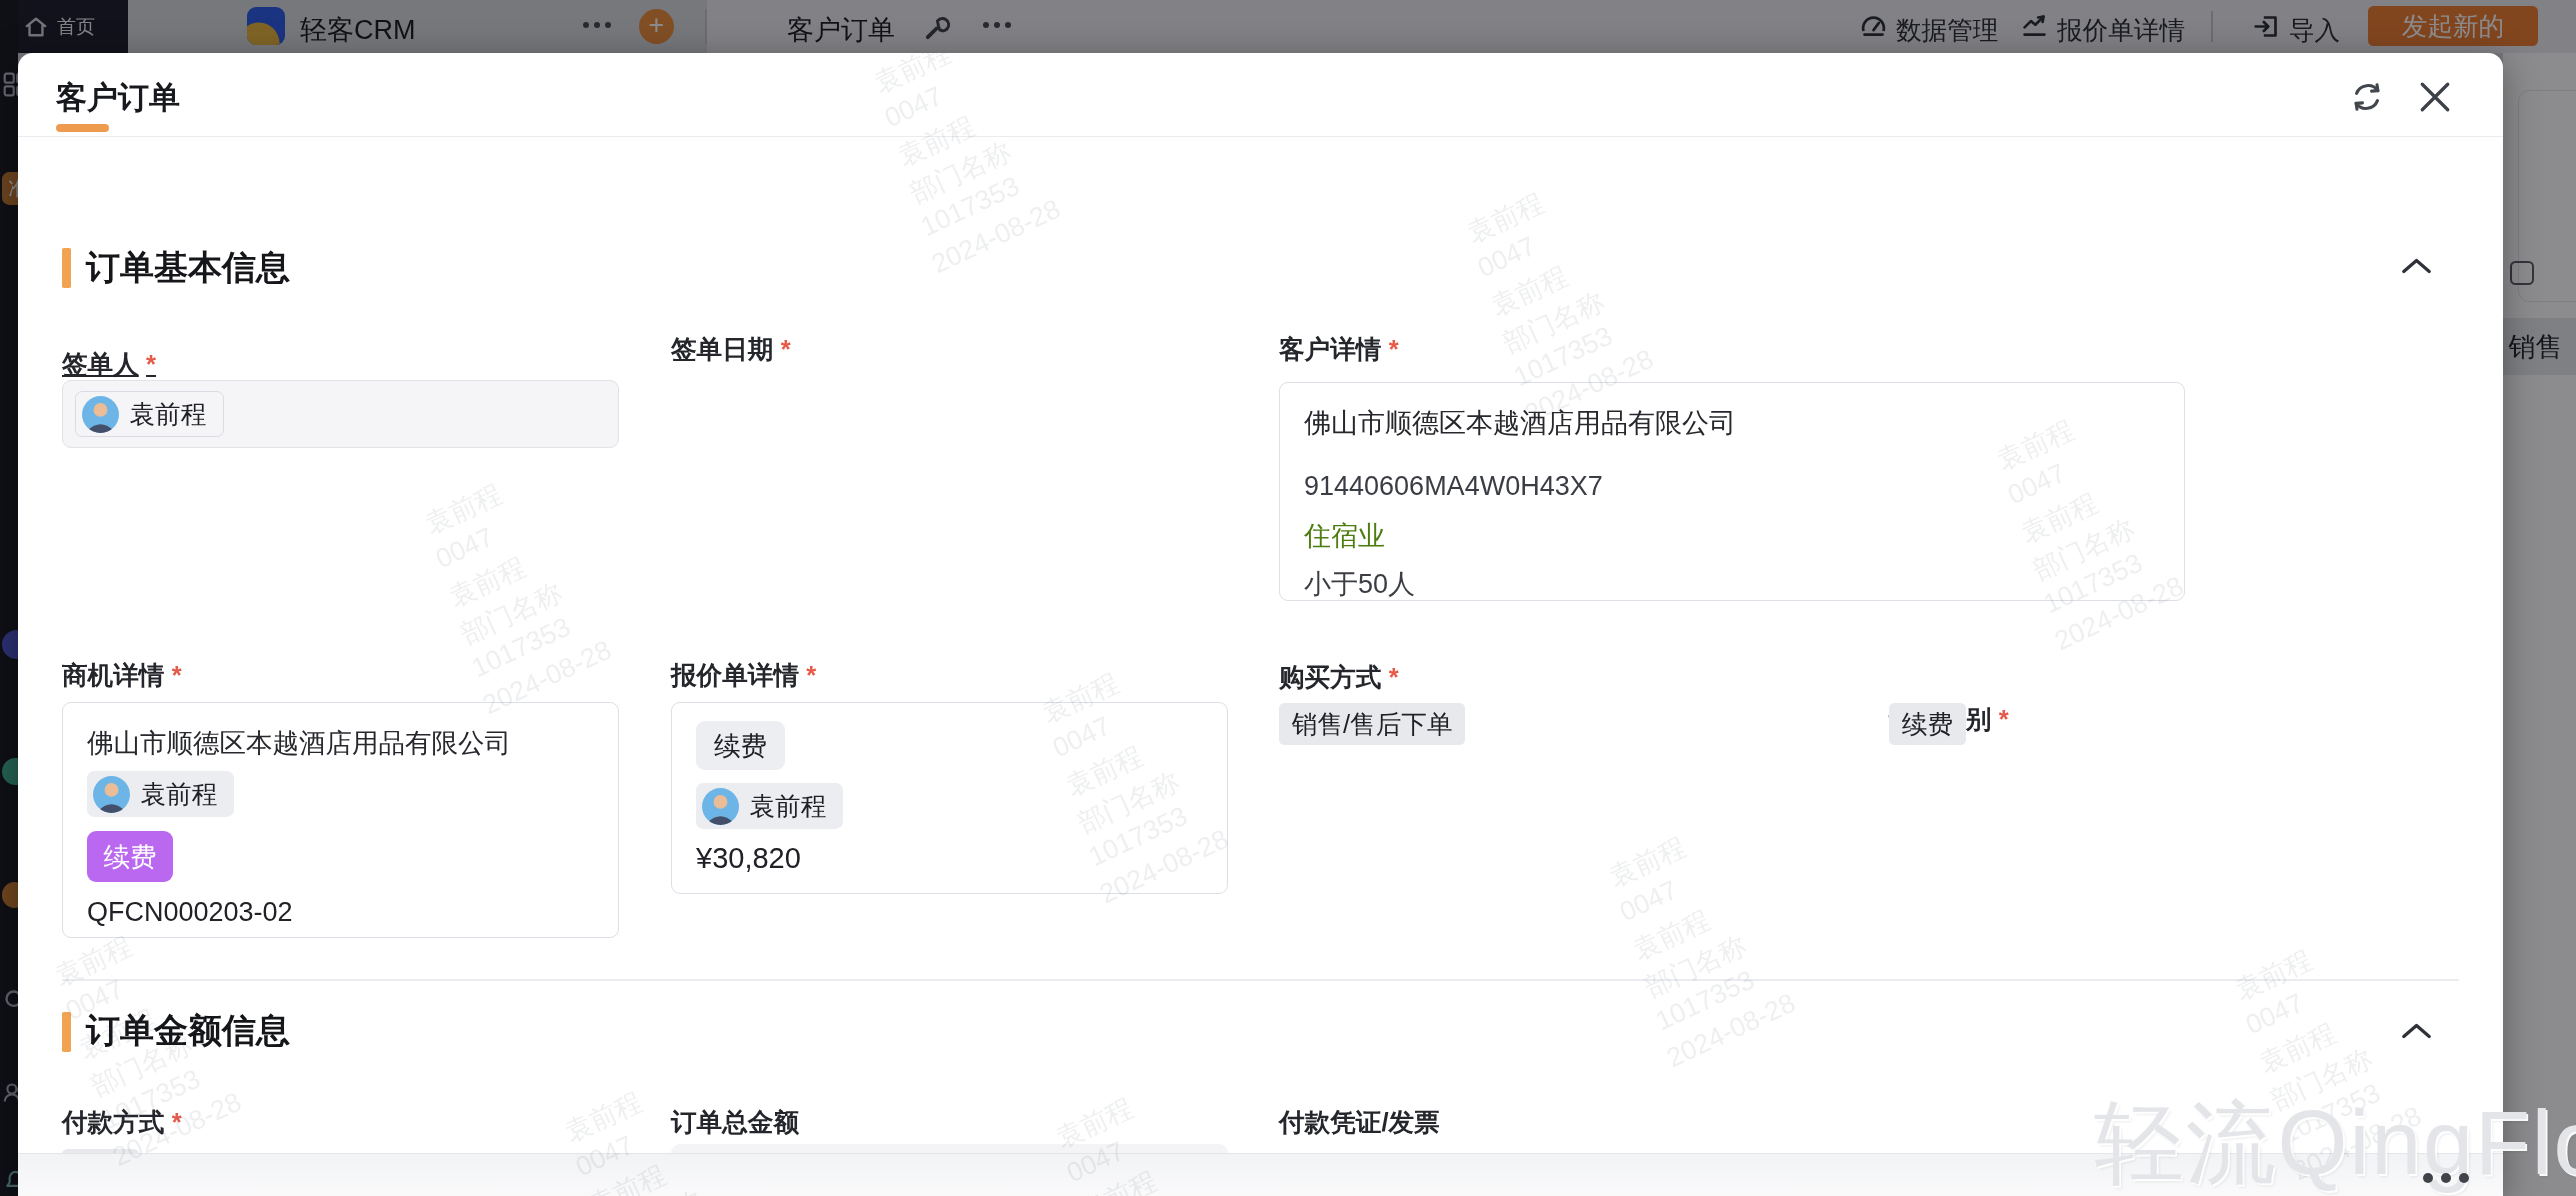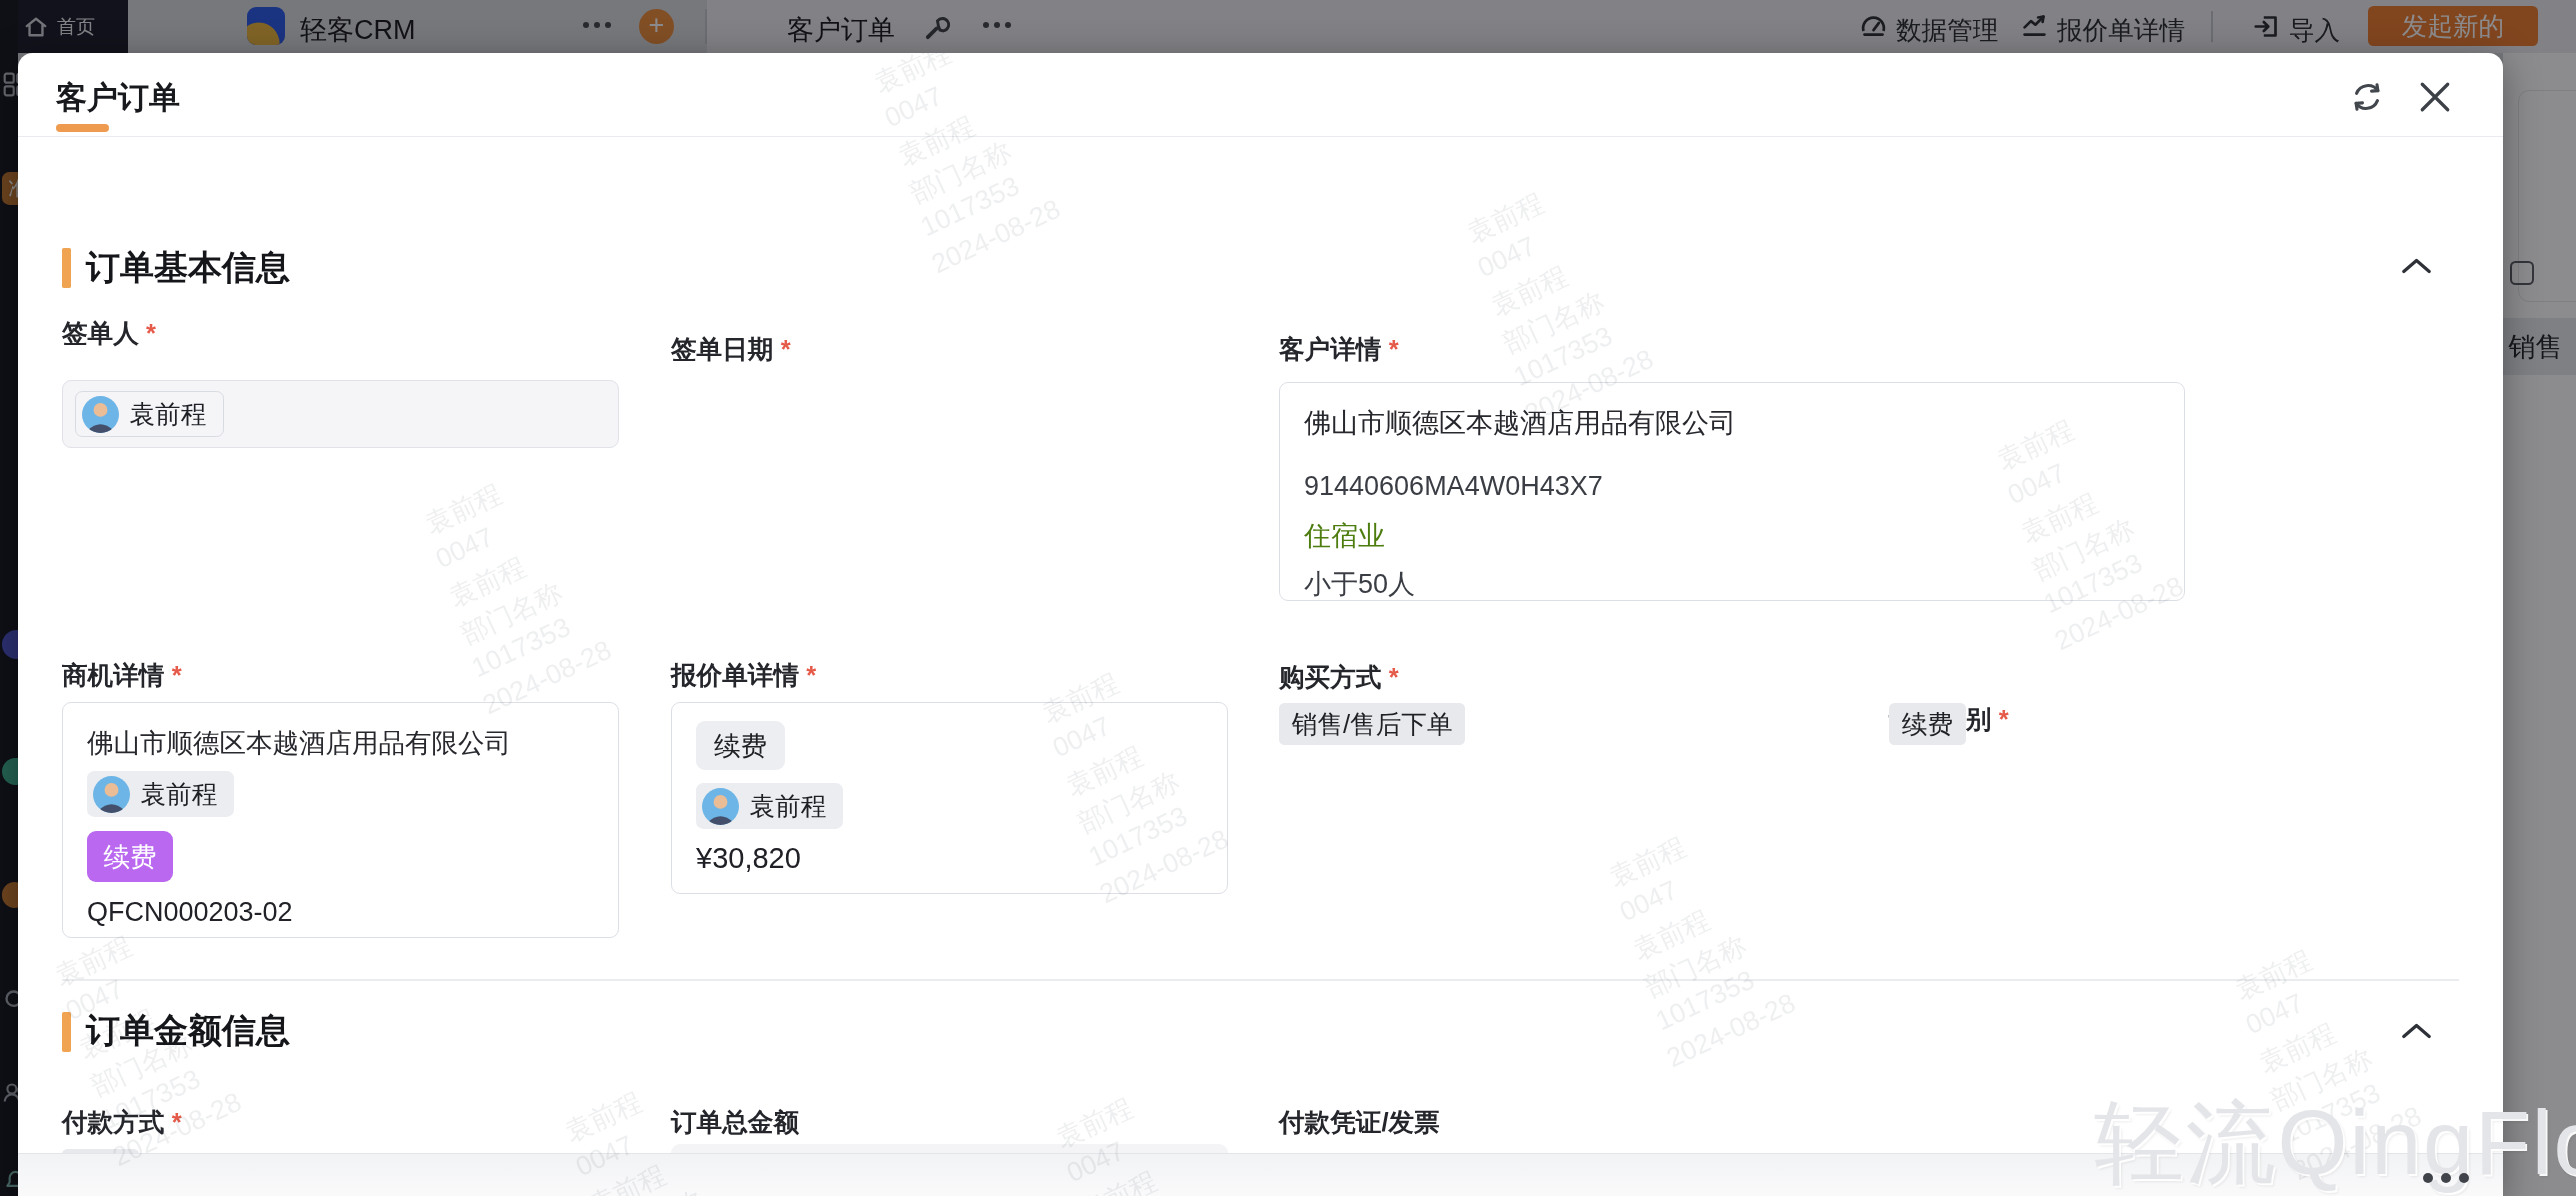--- a/index.html
+++ b/index.html
@@ -185,21 +185,21 @@
     </div>
 
     <div class="m-body">
 
       <div class="sec-bar" style="left:44px; top:111px;"></div>
       <div class="sec-title" style="left:68px; top:108px;">订单基本信息</div>
       <svg class="chev" style="left:2382px; top:119px;" viewBox="0 0 36 22">
           <polyline points="4,17 18,5 32,17" fill="none" stroke="#2E3238" stroke-width="3.6" stroke-linecap="round" stroke-linejoin="round"></polyline>
         </svg>
 
-      <div class="flabel" style="left:44px; top:179px;"><span>签单人</span><span class="req">*</span></div>
+      <div class="flabel" style="left:44px; top:210px;text-decoration:underline;"><span>签单人</span><span class="req">*</span></div>
       <div class="flabel" style="left:653px; top:195px;"><span>签单日期</span><span class="req">*</span></div>
       <div class="flabel" style="left:1261px; top:195px;"><span>客户详情</span><span class="req">*</span></div>
 
       <div class="input-bordered" style="left:44px; top:243px; width:557px; height:68px;">
         <div class="person-chip">
           <span class="avatar">
               <svg width="37" height="37" viewBox="0 0 40 40">
                 <rect width="40" height="40" fill="#6DB5E6"></rect>
                 <circle cx="20" cy="15" r="7.5" fill="#EBBD97"></circle>
                 <path d="M6 37 Q20 24 34 37 L34 40 L6 40 Z" fill="#44506B"></path>

